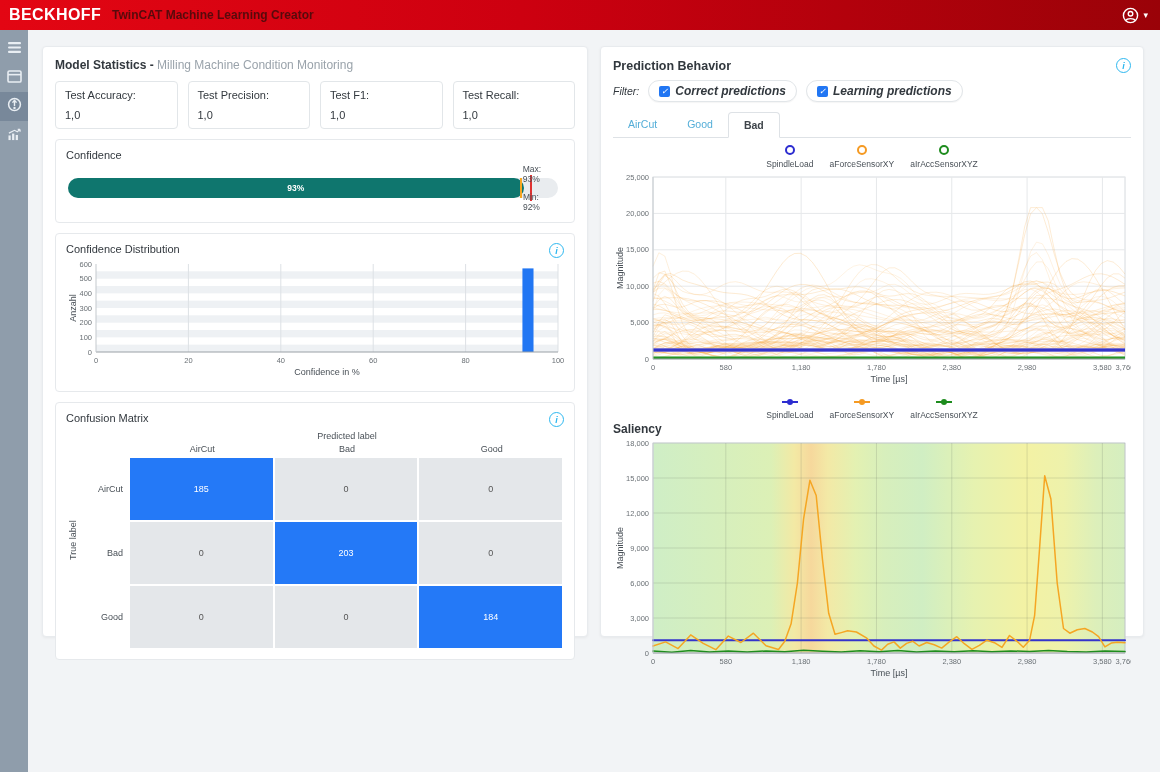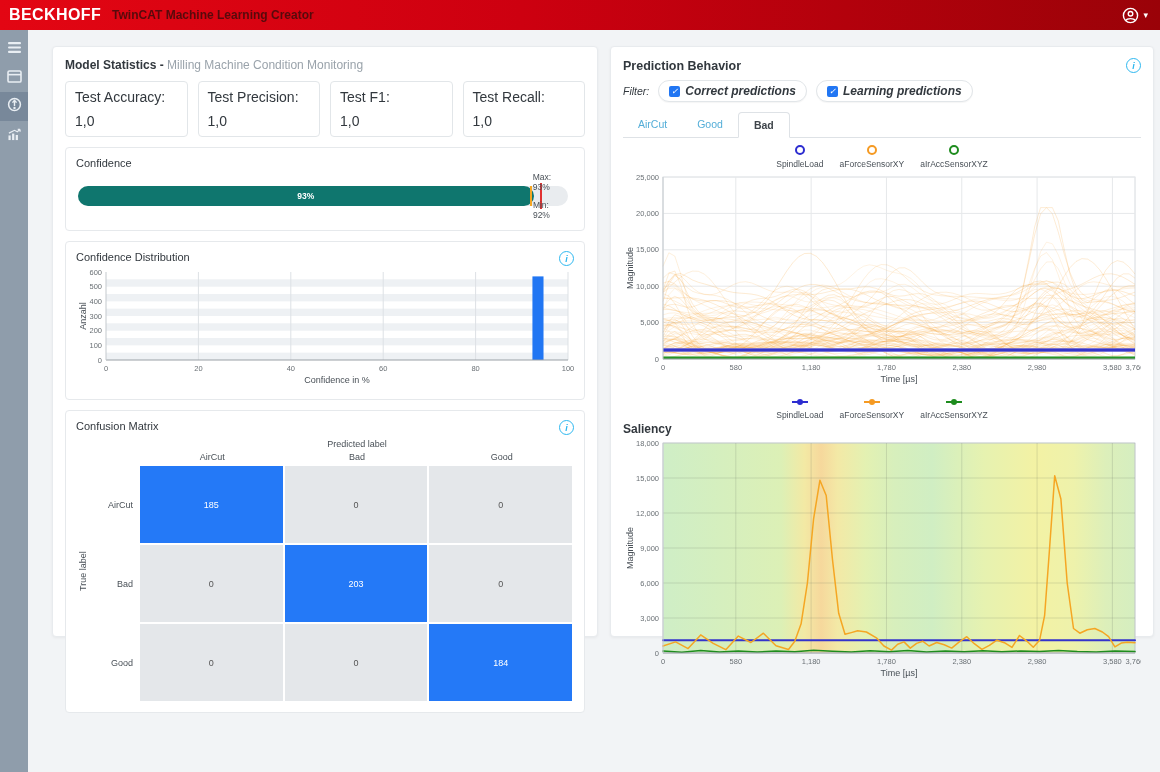--- a/index.html
+++ b/index.html
@@ -12,31 +12,31 @@
   .app-title{color:#570a0c;font-weight:bold;font-size:12px;margin-left:11px;}
   .user{margin-left:auto;display:flex;align-items:center;gap:4px;cursor:pointer;}
   .caret{color:#fff;font-size:9px;}
 
   
   .sidebar{position:absolute;top:30px;left:0;bottom:0;width:28px;background:#8f9dab;display:flex;flex-direction:column;padding-top:4px;}
   .side-item{height:29px;display:flex;align-items:center;justify-content:center;cursor:pointer;}
   .side-item.active{background:#78889a;}
 
   
-  .main{position:absolute;top:30px;left:28px;right:0;bottom:0;display:flex;gap:12px;padding:16px 18px 0 24px;box-sizing:border-box;}
+  .main{position:absolute;top:30px;left:28px;right:0;bottom:0;display:flex;gap:12px;padding:16px 18px 0 14px;box-sizing:border-box;}
   .panel{background:#fff;border:1px solid #e8ebee;border-radius:4px;box-shadow:0 1px 3px rgba(0,0,0,.05);height:591px;box-sizing:border-box;padding:11px 12px;position:relative;}
   .panel.left{width:546px;}
   .panel.right{flex:1;}
 
   .panel-title{font-size:12px;margin-bottom:9px;}
   .bold{font-weight:bold;color:#32383e;}
   .sub{color:#9aa3ab;}
 
   .metrics{display:flex;gap:10px;margin-bottom:10px;}
-  .metric{flex:1;border:1px solid #e2e6e9;border-radius:4px;padding:7px 9px;font-size:14px;color:#32383e;background:#fff;}
+  .metric{flex:1;border:1px solid #e2e6e9;border-radius:4px;padding:7px 9px;font-size:11px;color:#32383e;background:#fff;}
   .m-label{margin-bottom:8px;}
 
   .card{border:1px solid #e6e9ec;border-radius:4px;padding:9px 10px;margin-bottom:10px;background:#fff;}
   .card-head{display:flex;justify-content:space-between;align-items:flex-start;}
   .card-title{font-size:11px;color:#32383e;margin-bottom:5px;}
   .info{width:13px;height:13px;border-radius:50%;border:1.5px solid #2eb8f0;color:#2eb8f0;font-size:9px;font-weight:bold;font-style:italic;display:flex;align-items:center;justify-content:center;cursor:pointer;flex:0 0 auto;}
 
   
   .conf-wrap{position:relative;margin:17px 6px 15px 2px;}
   .conf-track{height:20px;background:#e9ecef;border-radius:10px;position:relative;}
@@ -49,21 +49,21 @@
 
   
   .cm-outer{display:flex;font-size:9px;color:#495057;margin-top:2px;}
   .cm-truelabel{writing-mode:vertical-rl;transform:rotate(180deg);display:flex;align-items:center;justify-content:center;width:14px;font-size:9px;color:#495057;}
   .cm-main{flex:1;}
   .cm-predlabel{text-align:center;margin-bottom:3px;padding-left:50px;}
   .cm-colheads{display:flex;margin-bottom:4px;padding-left:50px;}
   .cm-colheads div{flex:1;text-align:center;}
   .cm-row{display:flex;align-items:stretch;margin-bottom:2px;}
   .cm-rowlabel{width:50px;display:flex;align-items:center;justify-content:flex-end;padding-right:7px;box-sizing:border-box;}
-  .cm-cell{flex:1;height:77px;margin-right:2px;display:flex;align-items:center;justify-content:center;font-size:9px;}
+  .cm-cell{flex:1;height:62px;margin-right:2px;display:flex;align-items:center;justify-content:center;font-size:9px;}
   .cm-cell.diag{background:#2479f7;color:#fff;}
   .cm-cell.off{background:#e4e7ea;color:#555;}
 
   
   .pb-head{display:flex;justify-content:space-between;align-items:center;}
   .pb-title{font-size:12.5px;font-weight:bold;color:#32383e;}
   .filter-row{display:flex;align-items:center;gap:9px;margin:7px 0 10px;font-size:10.5px;color:#32383e;font-style:italic;}
   .pill{display:flex;align-items:center;gap:5px;border:1px solid #e2e6e9;border-radius:12px;padding:3px 10px;background:#fff;cursor:pointer;box-shadow:0 1px 1px rgba(0,0,0,.04);}
   .cb{width:11px;height:11px;background:#2176f3;border-radius:2px;color:#fff;font-size:8.5px;line-height:11px;text-align:center;}
   .pill-label{font-size:12px;font-weight:bold;color:#32383e;text-align:center;}

